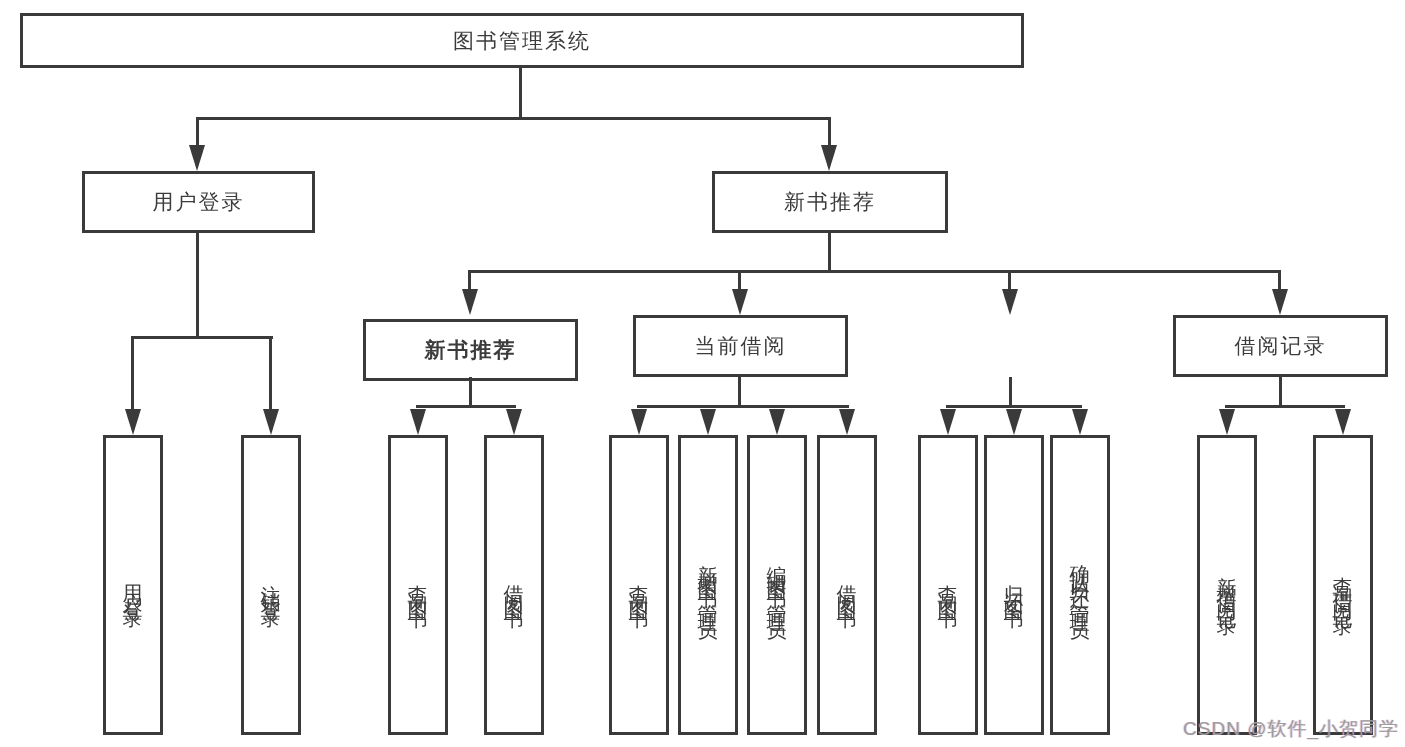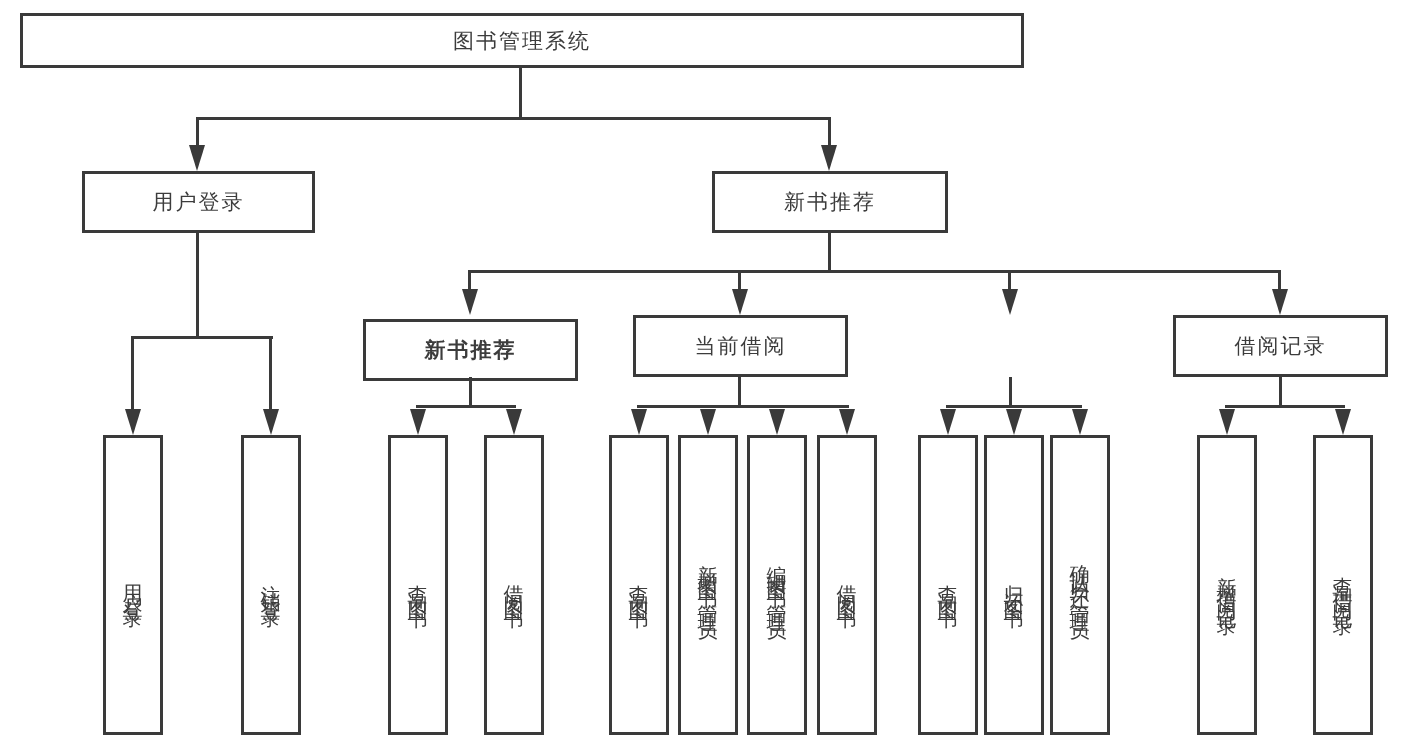--- a/index.html
+++ b/index.html
@@ -139,14 +139,15 @@
   <div class="box vbox" style="left:747px; top:435px; width:60px; height:300px;">编辑图书（管理员）</div>
   <div class="box vbox" style="left:817px; top:435px; width:60px; height:300px;">借阅图书</div>
 
   <div class="box vbox" style="left:918px; top:435px; width:60px; height:300px;">查询图书</div>
   <div class="box vbox" style="left:984px; top:435px; width:60px; height:300px;">归还图书</div>
   <div class="box vbox" style="left:1050px; top:435px; width:60px; height:300px;">确认归还（管理员）</div>
 
   <div class="box vbox" style="left:1197px; top:435px; width:60px; height:300px;">新增借阅记录</div>
   <div class="box vbox" style="left:1313px; top:435px; width:60px; height:300px;">查询借阅记录</div>
 
+  <div class="watermark">CSDN @软件_小贺同学</div>
 
 </div>
 
 </body></html>

